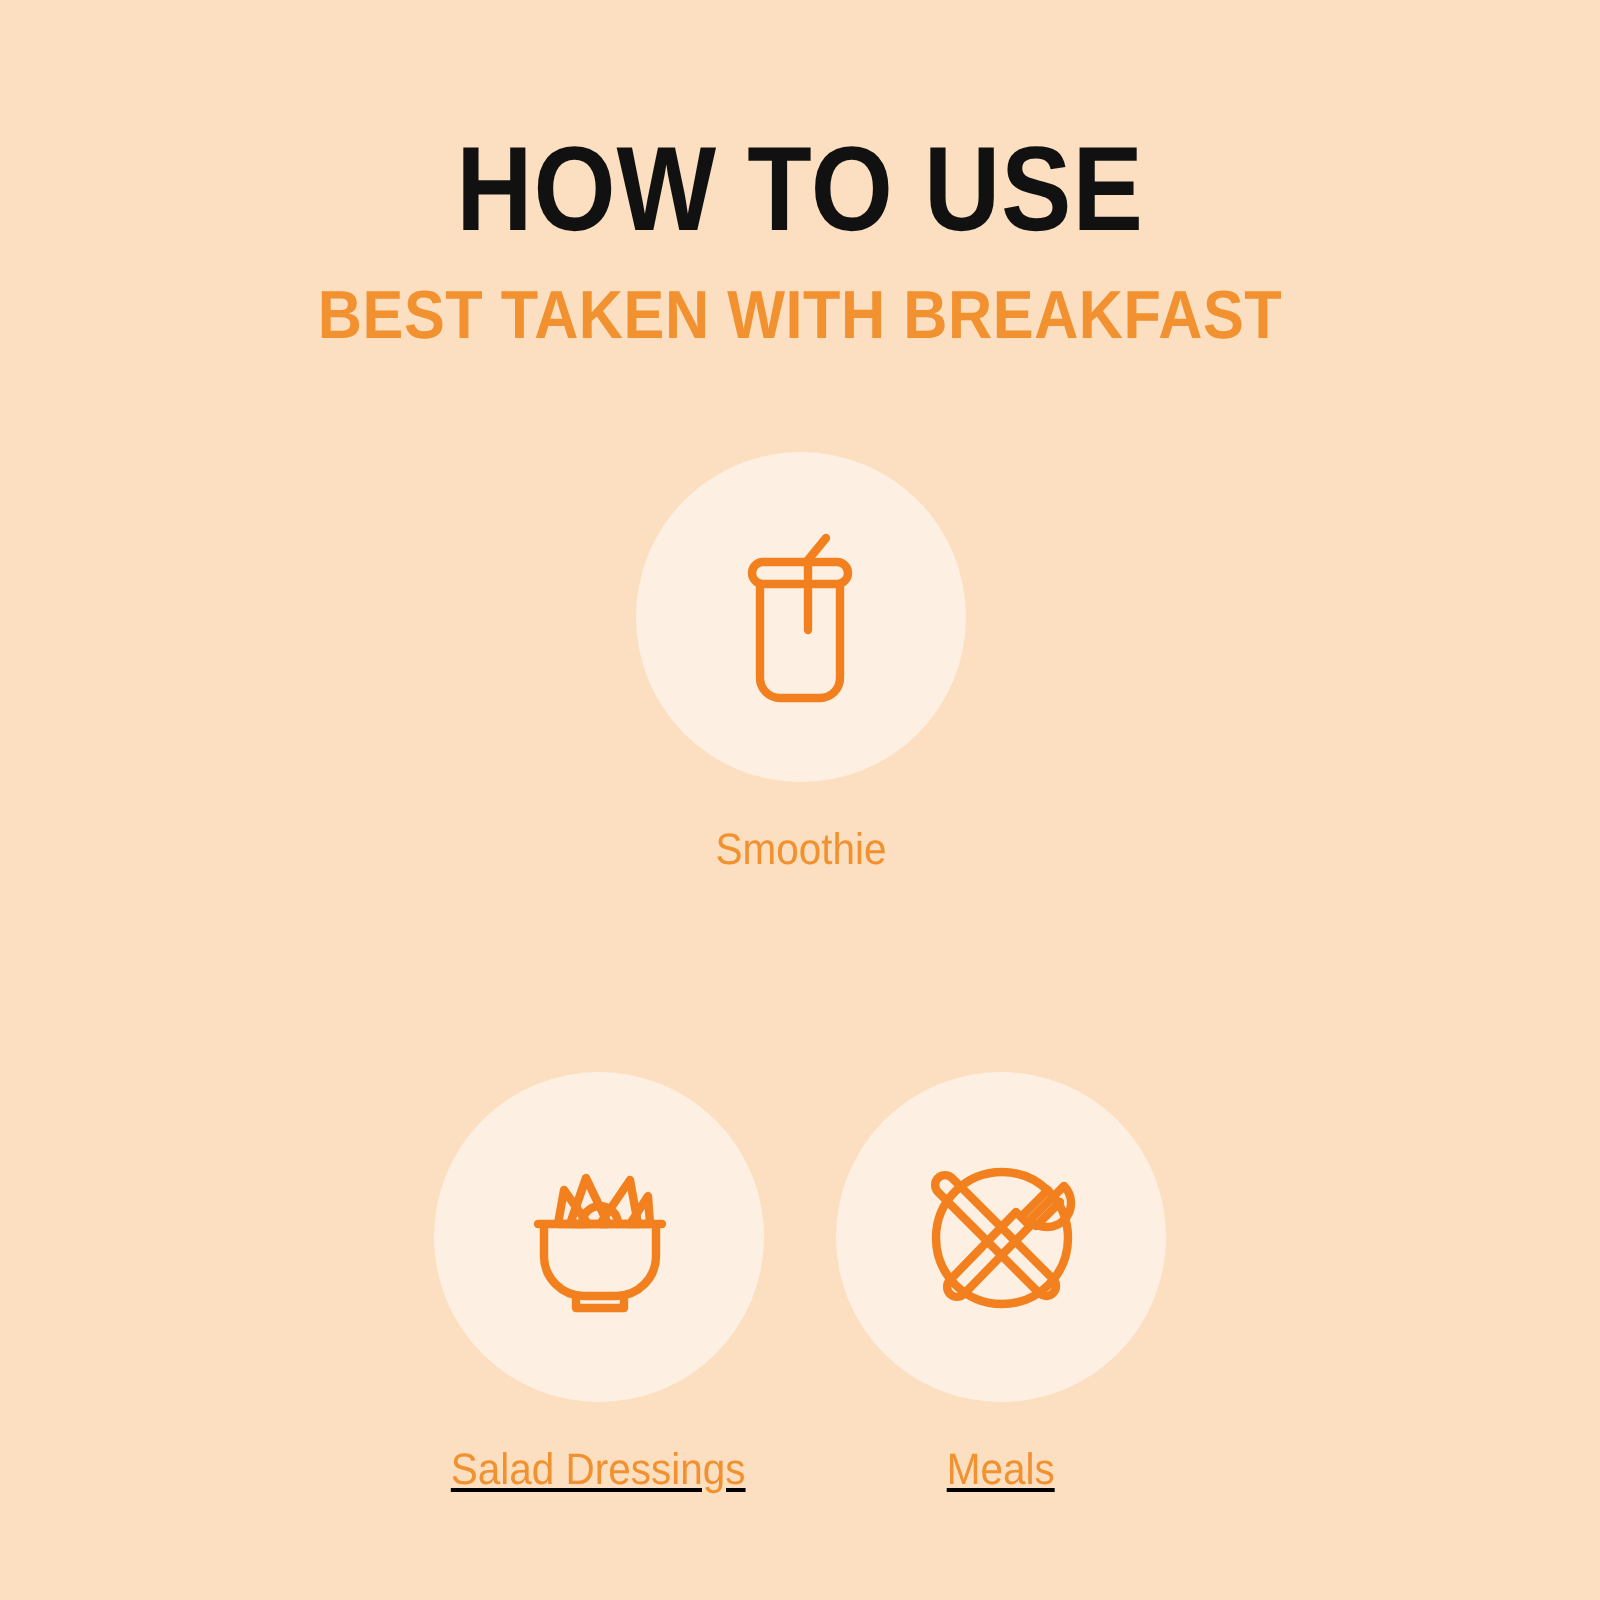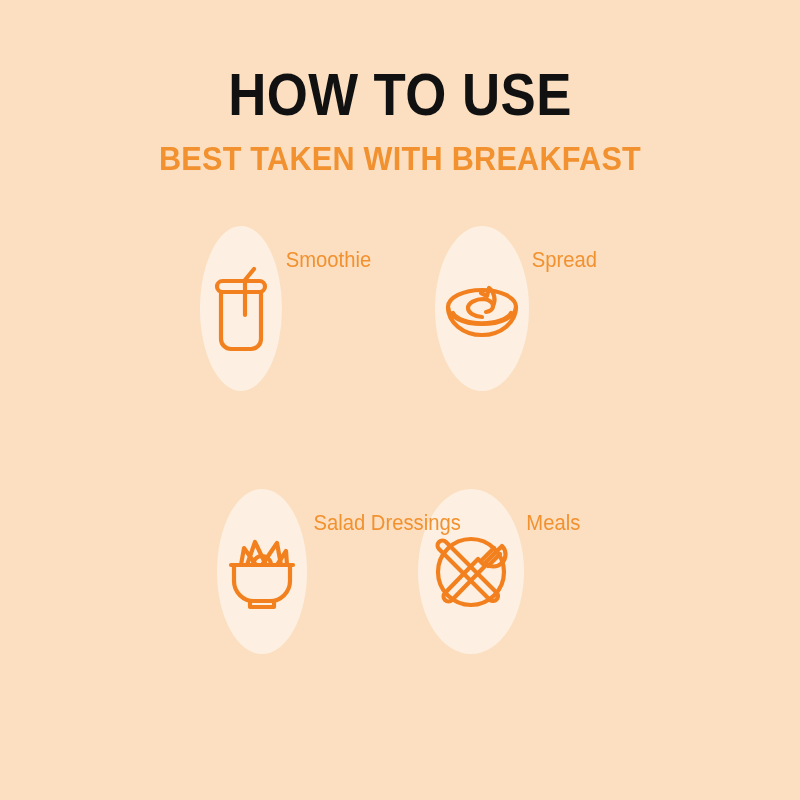--- a/index.html
+++ b/index.html
@@ -69,26 +69,28 @@
   }
   .usage-row {
     display: flex;
     justify-content: center;
     align-items: flex-start;
   }
   .usage-row.row-1 { gap: 70px; }
   .usage-row.row-2 {
     gap: 36px;
     margin-top: 98px;
+    text-decoration: underline;
   }
 
   .usage-item {
     width: 165px;
     display: flex;
-    flex-direction: row;
+    flex-direction: column;
+    align-items: center;
   }
 
   .icon-disc {
     width: 165px;
     height: 165px;
     border-radius: 50%;
     background: #FDF0E2;
     display: flex;
     align-items: center;
     justify-content: center;
@@ -165,38 +167,20 @@
               <rect x="17" y="18" width="48" height="11" rx="5.5"></rect>
 
               <path d="M21 29 L21 76 a10 10 0 0 0 10 10 h20 a10 10 0 0 0 10 -10 L61 29"></path>
             </svg>
           </span>
         </div>
         <div class="usage-label">Smoothie</div>
       </div>
 
 
-      <div class="usage-item">
-        <div class="icon-disc">
-          <span>
-            <svg width="92" height="80" viewBox="0 0 92 80" fill="none" stroke="#F2801E" stroke-width="4.2" stroke-linecap="round" stroke-linejoin="round">
-
-              <ellipse cx="46" cy="38" rx="34" ry="17"></ellipse>
-
-              <path d="M12 38 a34 28 0 0 0 68 0"></path>
-
-              <path d="M17 44 a30 14 0 0 0 58 0"></path>
-
-              <path d="M46 48 a16 9 0 0 1 -14 -9 a16 9 0 0 1 16 -9 a12 7 0 0 1 9 7 a9 6 0 0 1 -7 6"></path>
-              <path d="M57 37 a13 14 0 0 0 -4 -18 l-2 8 l-6 -3"></path>
-            </svg>
-          </span>
-        </div>
-        <div class="usage-label">Spread</div>
-      </div>
 
     </div>
 
     <div class="usage-row row-2">
 
       <div class="usage-item">
         <div class="icon-disc">
           <span>
             <svg width="90" height="86" viewBox="0 0 90 86" fill="none" stroke="#F2801E" stroke-width="4.2" stroke-linecap="round" stroke-linejoin="round">
 

